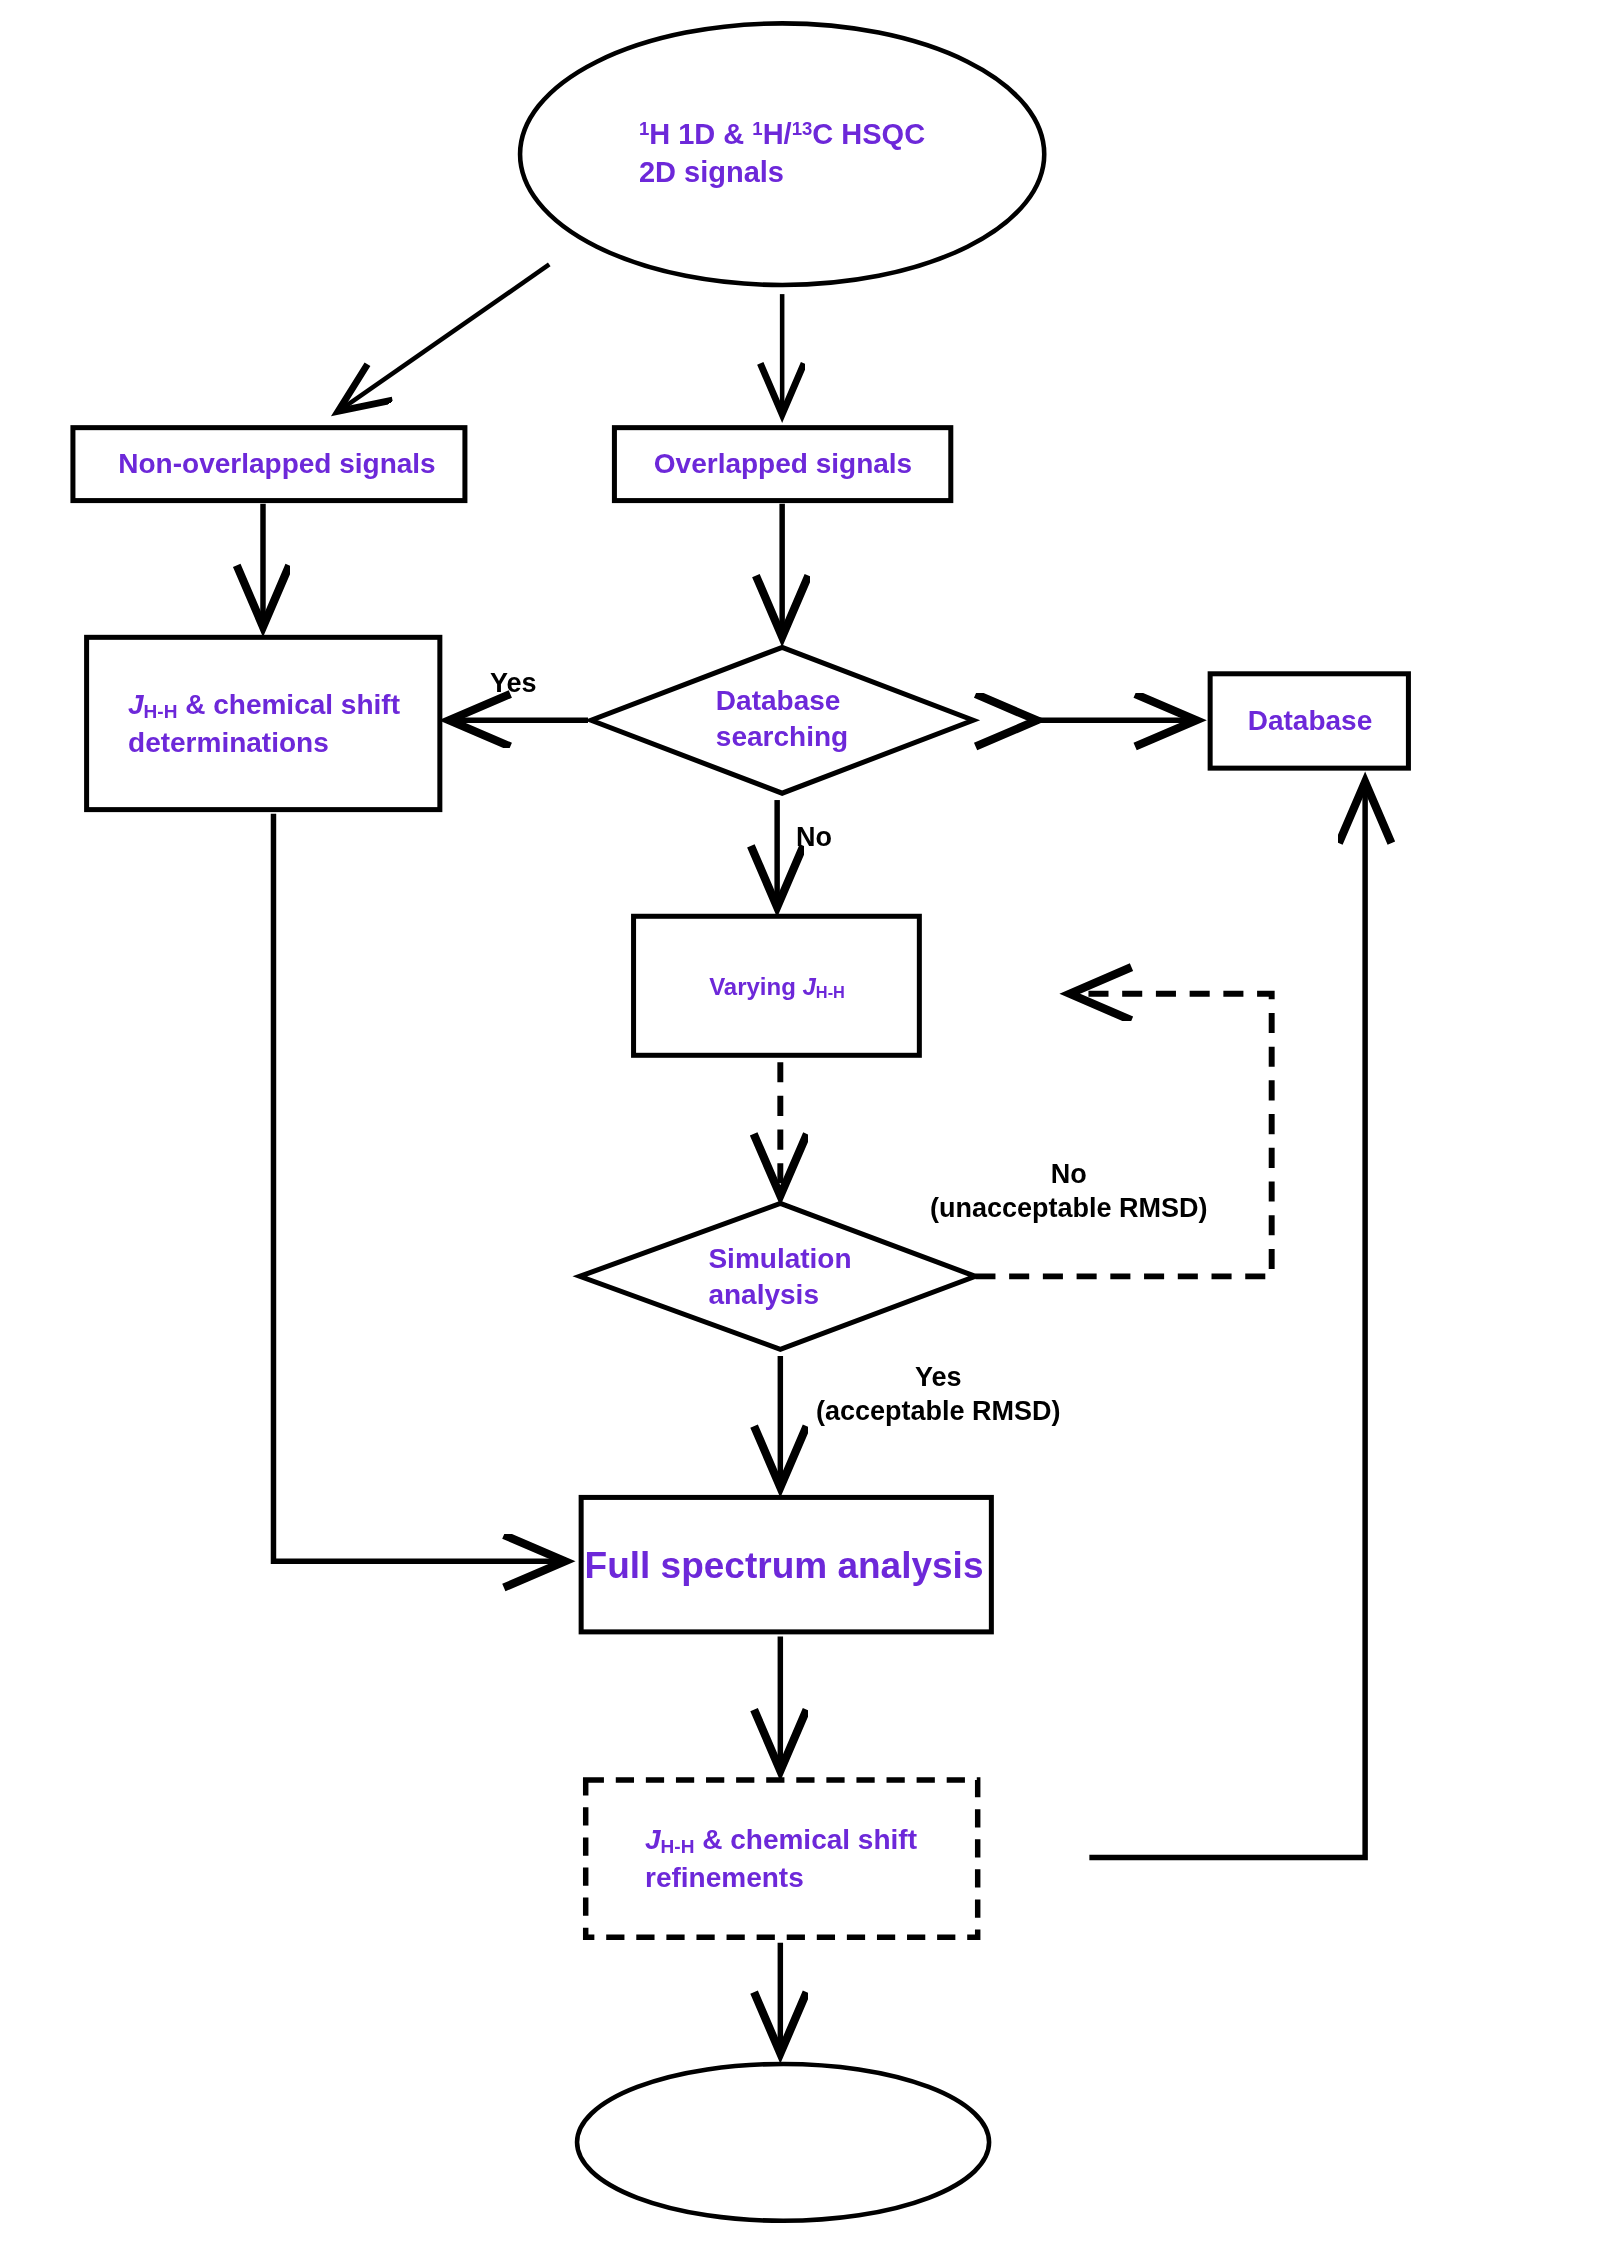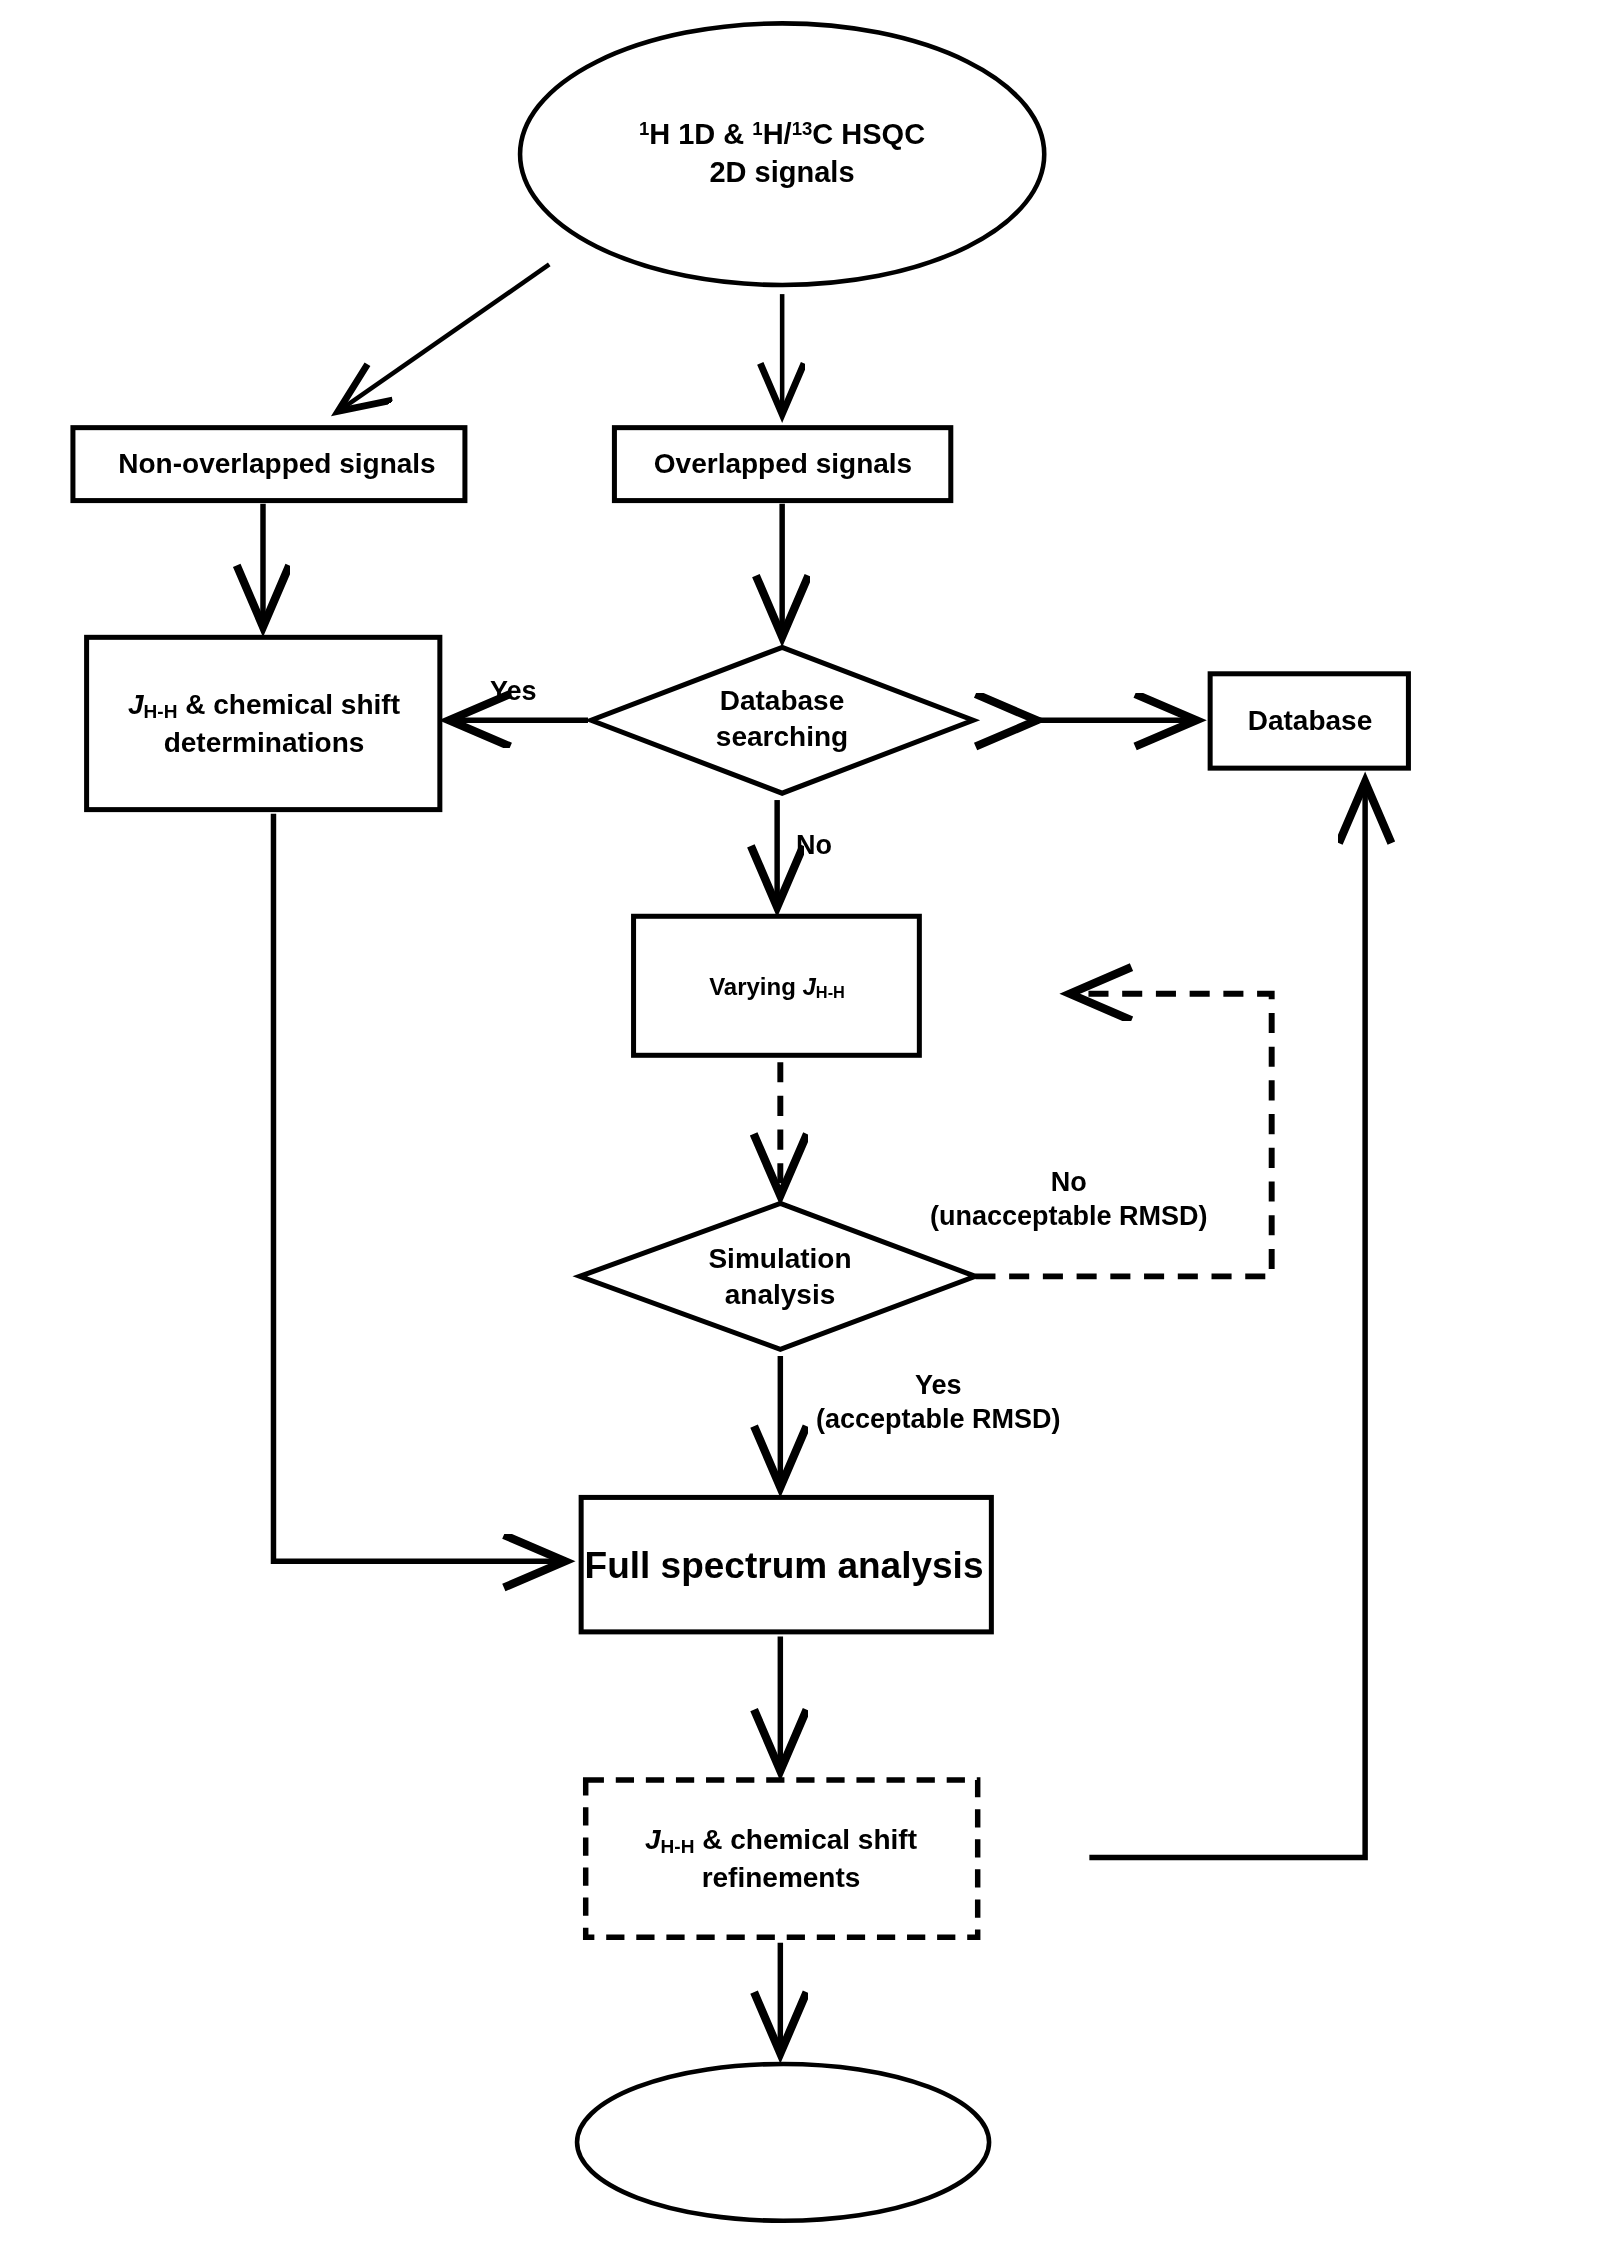--- a/index.html
+++ b/index.html
@@ -48,36 +48,34 @@
   }
   .conn.thin {
     stroke-width: 10;
   }
   .conn.dashedline {
     stroke-dasharray: 44 30;
     stroke-width: 13;
   }
   .node-label {
     position: absolute;
-    text-align: center;
     font-weight: bold;
-    color: #000000;
+    color: #6d28d9;
     line-height: 1.30;
     font-family: "Liberation Sans", sans-serif;
     white-space: nowrap;
     pointer-events: none;
   }
   .edge-label {
     position: absolute;
     font-weight: bold;
     color: #000;
     font-family: "Liberation Sans", sans-serif;
     line-height: 1.25;
     white-space: nowrap;
-    margin-top: 8px;
   }
   .ital { font-style: italic; }
   sub { font-size: 0.68em; vertical-align: -0.22em; }
   sup { font-size: 0.64em; vertical-align: 0.5em; }
 </style>
 </head>
 <body>
 
 <div id="flow-root">
 

